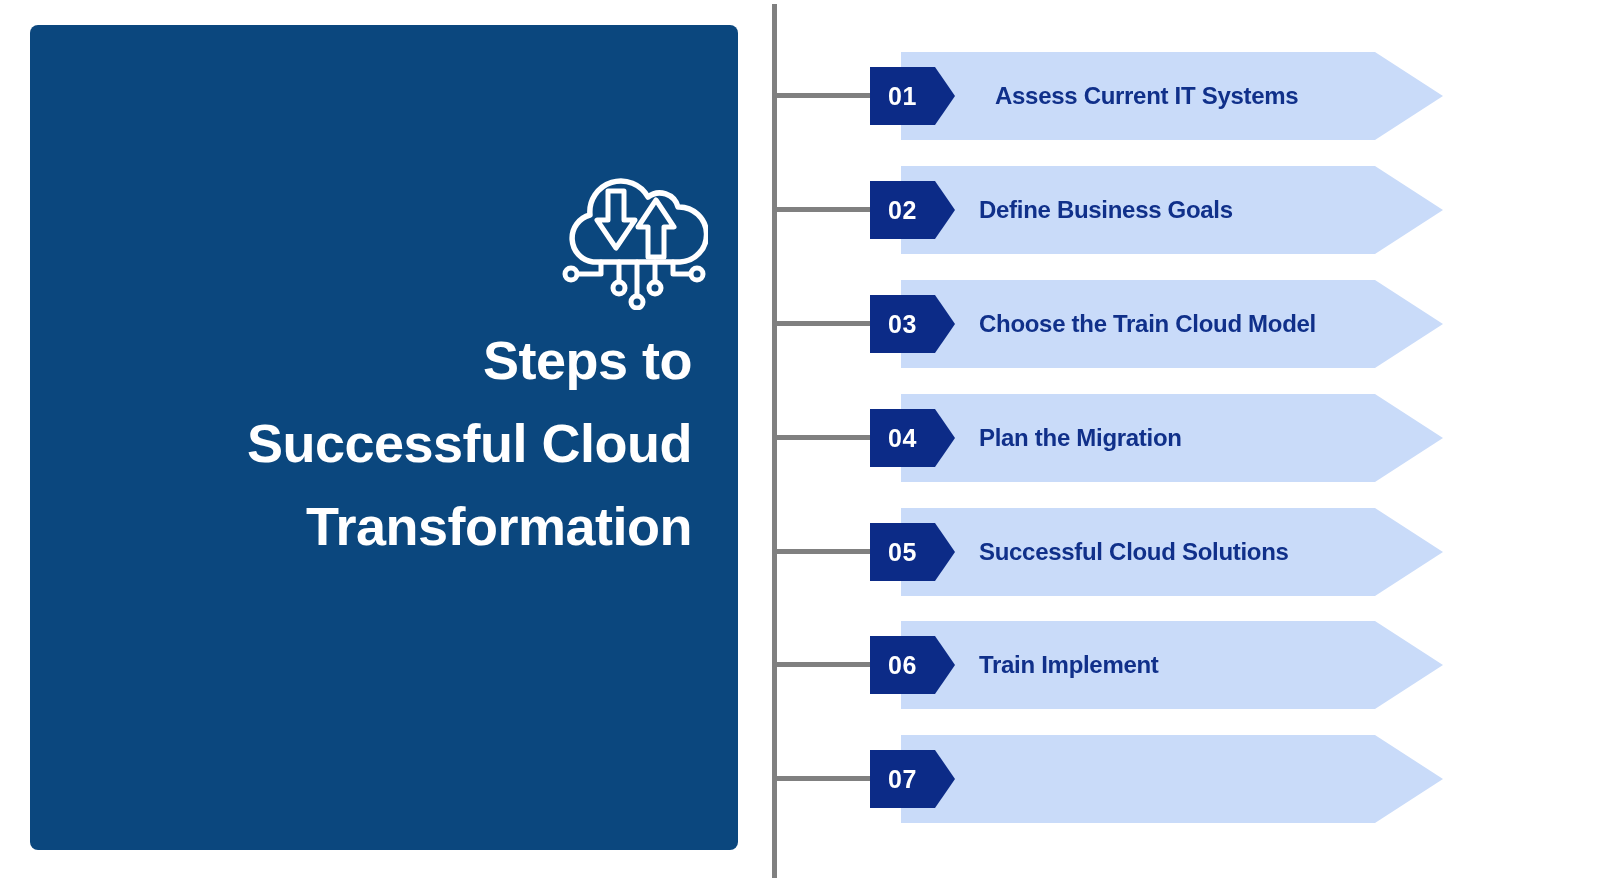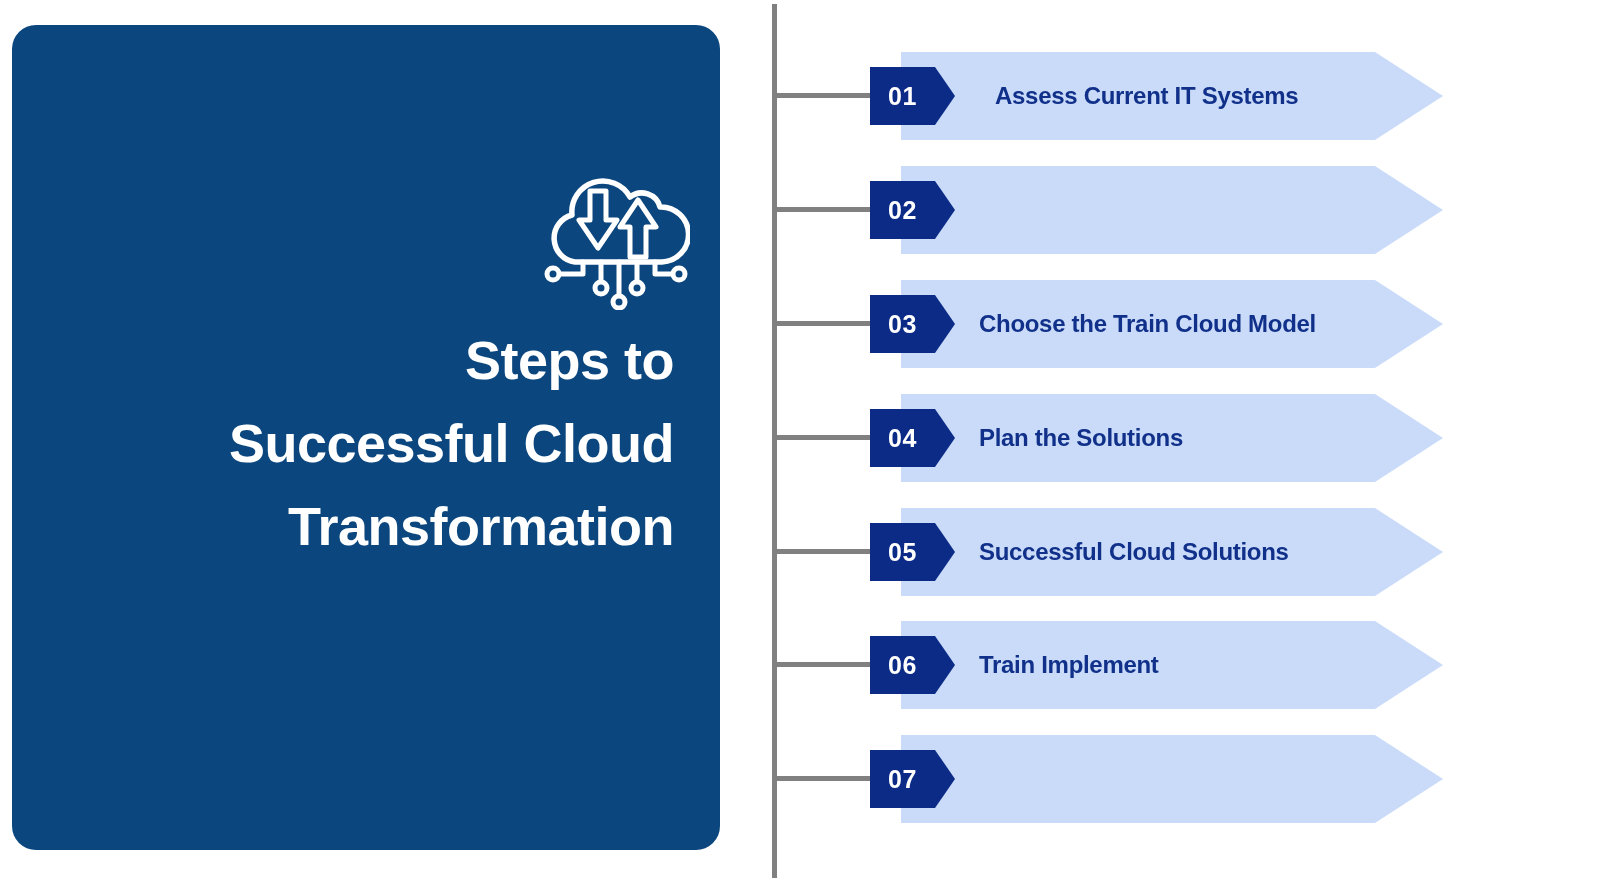--- a/index.html
+++ b/index.html
@@ -1,23 +1,23 @@
 <!DOCTYPE html>
 <html><head>
 <meta charset="utf-8">
 <style>
   * { margin: 0; padding: 0; box-sizing: border-box; }
   html, body { width: 1600px; height: 878px; background: #ffffff; overflow: hidden; }
   body { position: relative; font-family: "Liberation Sans", sans-serif; }
 
   
   .panel {
-    position: absolute; left: 12px; top: 25px;
+    position: absolute; left: 30px; top: 25px;
     width: 708px; height: 825px;
-    background: #0b477e; border-radius: 24px;
+    background: #0b477e; border-radius: 8px;
   }
   .cloud-icon {
     position: absolute; left: 526px; top: 133px;
     width: 152px; height: 152px;
   }
   .panel-title {
     position: absolute; right: 46px; top: 294px;
     text-align: right; white-space: pre-line;
     color: #ffffff; font-weight: bold;
     font-size: 54px; line-height: 83px; letter-spacing: -0.5px;
@@ -99,38 +99,39 @@
   <div class="banner"></div>
   <div class="step-label">Assess Current IT Systems</div>
   <div class="tag">
       <span class="tag-num">01</span>
     </div>
 </div>
 
 <div class="row" style="top:166px">
   <div class="connector"></div>
   <div class="banner"></div>
+  <div class="step-label">Define Business Goals</div>
   <div class="tag">
       <span class="tag-num">02</span>
     </div>
 </div>
 
 <div class="row" style="top:280px">
   <div class="connector"></div>
   <div class="banner"></div>
   <div class="step-label">Choose the Train Cloud Model</div>
   <div class="tag">
       <span class="tag-num">03</span>
     </div>
 </div>
 
 <div class="row" style="top:394px">
   <div class="connector"></div>
   <div class="banner"></div>
-  <div class="step-label">Plan the Solutions</div>
+  <div class="step-label">Plan the Migration</div>
   <div class="tag">
       <span class="tag-num">04</span>
     </div>
 </div>
 
 <div class="row" style="top:508px">
   <div class="connector"></div>
   <div class="banner"></div>
   <div class="step-label">Successful Cloud Solutions</div>
   <div class="tag">

